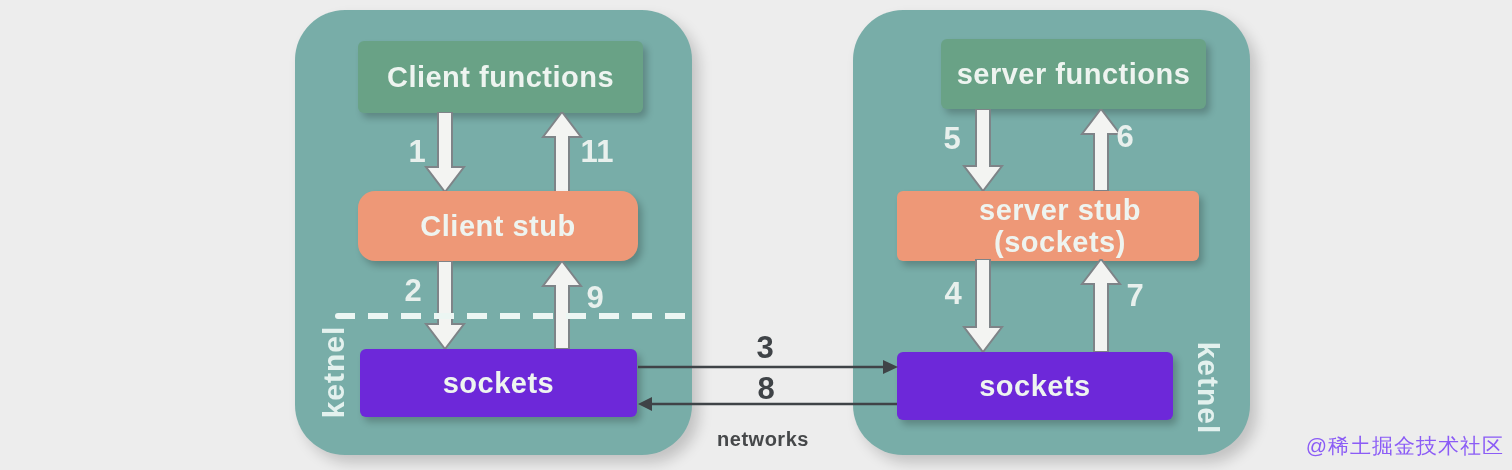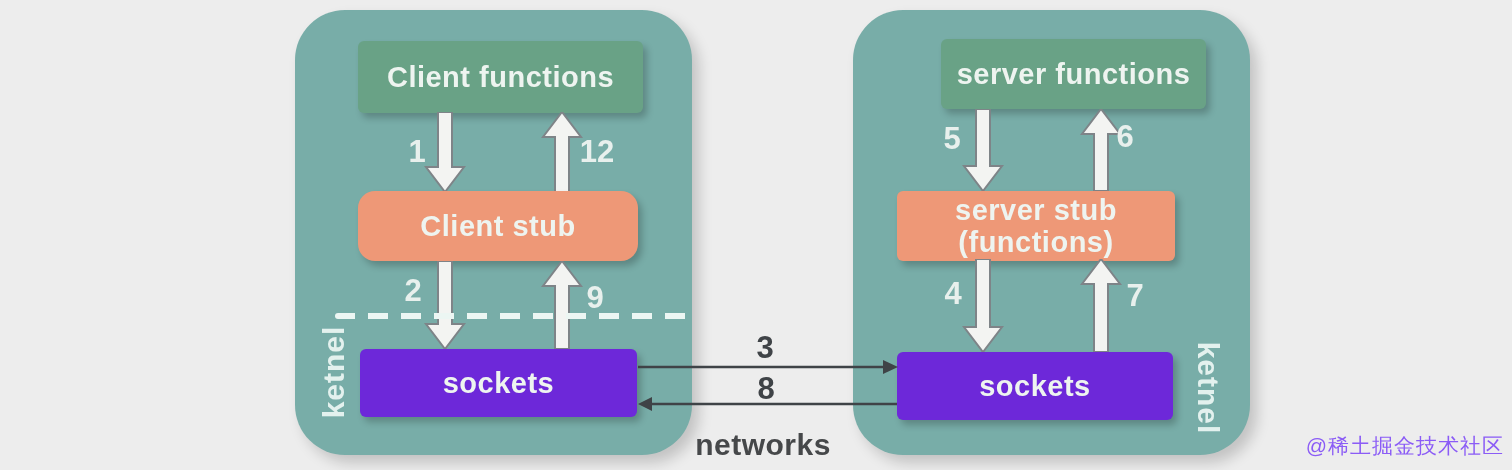--- a/index.html
+++ b/index.html
@@ -37,21 +37,21 @@
   .box.green{background:#69a286;}
   .box.orange{background:#ee9877;}
   .box.purple{background:#6d28d9;}
 
   
   .c-functions{left:63px;top:31px;width:285px;height:72px;}
   .c-stub{left:63px;top:181px;width:280px;height:70px;border-radius:17px;}
   .c-sockets{left:65px;top:339px;width:277px;height:68px;}
   
   .s-functions{left:59px;top:29px;width:265px;height:70px;margin-left:29px;}
-  .s-stub{left:44px;top:181px;width:278px;height:70px;}
+  .s-stub{left:44px;top:181px;width:278px;height:70px;padding-left:24px;}
   .s-sockets{left:44px;top:342px;width:276px;height:68px;}
 
   .varrow{position:absolute;}
   .varrow polygon{
     fill:#f3f4f2;
     stroke:#7e8488;
     stroke-width:2;
   }
   .step{
     position:absolute;
@@ -90,21 +90,21 @@
     width:40px;text-align:center;
     font-size:31px;font-weight:600;
     color:#3f4347;
   }
   .net-step.three{left:745px;top:330px;}
   .net-step.eight{left:746px;top:371px;}
   .networks-caption{
     position:absolute;
     left:660px;top:428px;width:206px;
     text-align:center;
-    font-size:30px;font-weight:600;
+    font-size:20px;font-weight:600;
     color:#46484a;
     letter-spacing:.5px;
   }
   .watermark{
     position:absolute;
     right:8px;top:432px;
     font-size:21px;
     color:#8b5cf6;
     letter-spacing:1px;
   }
@@ -120,21 +120,21 @@
     </div>
 
     <svg class="varrow" style="left:128px;top:102px;" width="44" height="80" viewBox="0 0 44 80">
       <polygon points="15,0 15,55 3,55 22,80 41,55 29,55 29,0"></polygon>
     </svg>
 
     <svg class="varrow" style="left:245px;top:102px;" width="44" height="80" viewBox="0 0 44 80">
       <polygon points="15,80 15,25 3,25 22,0 41,25 29,25 29,80"></polygon>
     </svg>
     <span class="step" style="left:100px;top:124px;">1</span>
-    <span class="step" style="left:280px;top:124px;">12</span>
+    <span class="step" style="left:280px;top:124px;">11</span>
 
     <div class="box orange c-stub">
       <span>Client stub</span>
     </div>
 
     <svg class="varrow" style="left:128px;top:251px;" width="44" height="88" viewBox="0 0 44 88">
       <polygon points="15,0 15,63 3,63 22,88 41,63 29,63 29,0"></polygon>
     </svg>
 
     <svg class="varrow" style="left:245px;top:251px;" width="44" height="88" viewBox="0 0 44 88">
@@ -162,21 +162,21 @@
     </svg>
 
     <svg class="varrow" style="left:226px;top:99px;" width="44" height="82" viewBox="0 0 44 82">
       <polygon points="15,82 15,25 3,25 22,0 41,25 29,25 29,82"></polygon>
     </svg>
     <span class="step" style="left:77px;top:111px;">5</span>
     <span class="step" style="left:250px;top:109px;">6</span>
 
     <div class="box orange s-stub">
       <span>server stub</span>
-      <span>(functions)</span>
+      <span>(sockets)</span>
     </div>
 
     <svg class="varrow" style="left:108px;top:249px;" width="44" height="93" viewBox="0 0 44 93">
       <polygon points="15,0 15,68 3,68 22,93 41,68 29,68 29,0"></polygon>
     </svg>
 
     <svg class="varrow" style="left:226px;top:249px;" width="44" height="93" viewBox="0 0 44 93">
       <polygon points="15,93 15,25 3,25 22,0 41,25 29,25 29,93"></polygon>
     </svg>
     <span class="step" style="left:78px;top:266px;">4</span>

